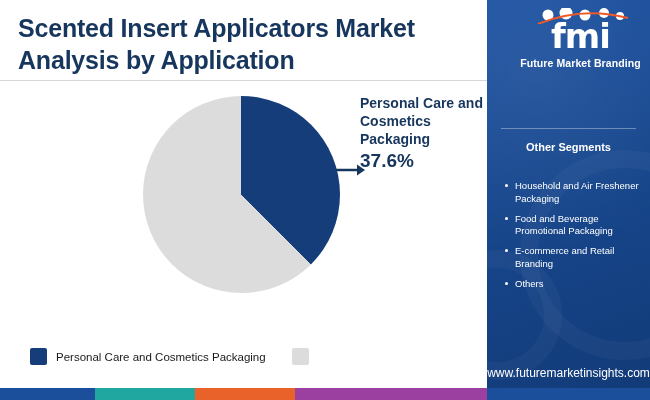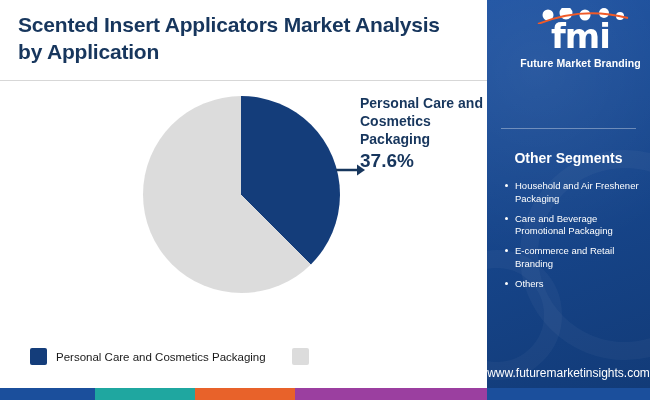--- a/index.html
+++ b/index.html
@@ -23,21 +23,21 @@
     position: absolute;
     left: 0; top: 0;
     width: 487px; height: 388px;
     background: #ffffff;
   }
 
   #title {
     position: absolute;
     left: 18px; top: 12px;
     width: 450px;
-    font-size: 21px;
+    font-size: 25px;
     font-weight: bold;
     color: #17365d;
     line-height: 1.28;
     letter-spacing: -0.2px;
   }
 
   #title-rule {
     position: absolute;
     left: 0; top: 80px;
     width: 487px; height: 1px;
@@ -164,24 +164,24 @@
 
   #seg-divider {
     position: absolute;
     left: 14px; top: 128px;
     width: 135px; height: 1px;
     background: rgba(255,255,255,0.35);
   }
 
   #other-seg-title {
     position: absolute;
-    left: 0; top: 150px;
+    left: 0; top: 141px;
     width: 163px;
     text-align: center;
-    font-size: 14px;
+    font-size: 11px;
     font-weight: bold;
     color: #ffffff;
   }
 
   #seg-list {
     position: absolute;
     left: 16px; top: 180px;
     width: 140px;
     list-style: none;
   }
@@ -273,21 +273,21 @@
       </div>
       <div id="logo-caption">Future Market Branding</div>
     </div>
 
     <div id="seg-divider"></div>
 
     <div id="other-seg-title">Other Segments</div>
 
     <ul id="seg-list">
       <li>Household and Air Freshener Packaging</li>
-      <li>Care and Beverage Promotional Packaging</li>
+      <li>Food and Beverage Promotional Packaging</li>
       <li>E-commerce and Retail Branding</li>
       <li>Others</li>
     </ul>
 
     <div id="site-url">www.futuremarketinsights.com</div>
   </div>
 
   <div id="stripe">
     <div class="stripe-seg" style="width:95px;background:#1b4f9c"></div>
     <div class="stripe-seg" style="width:100px;background:#1fa7a0"></div>

